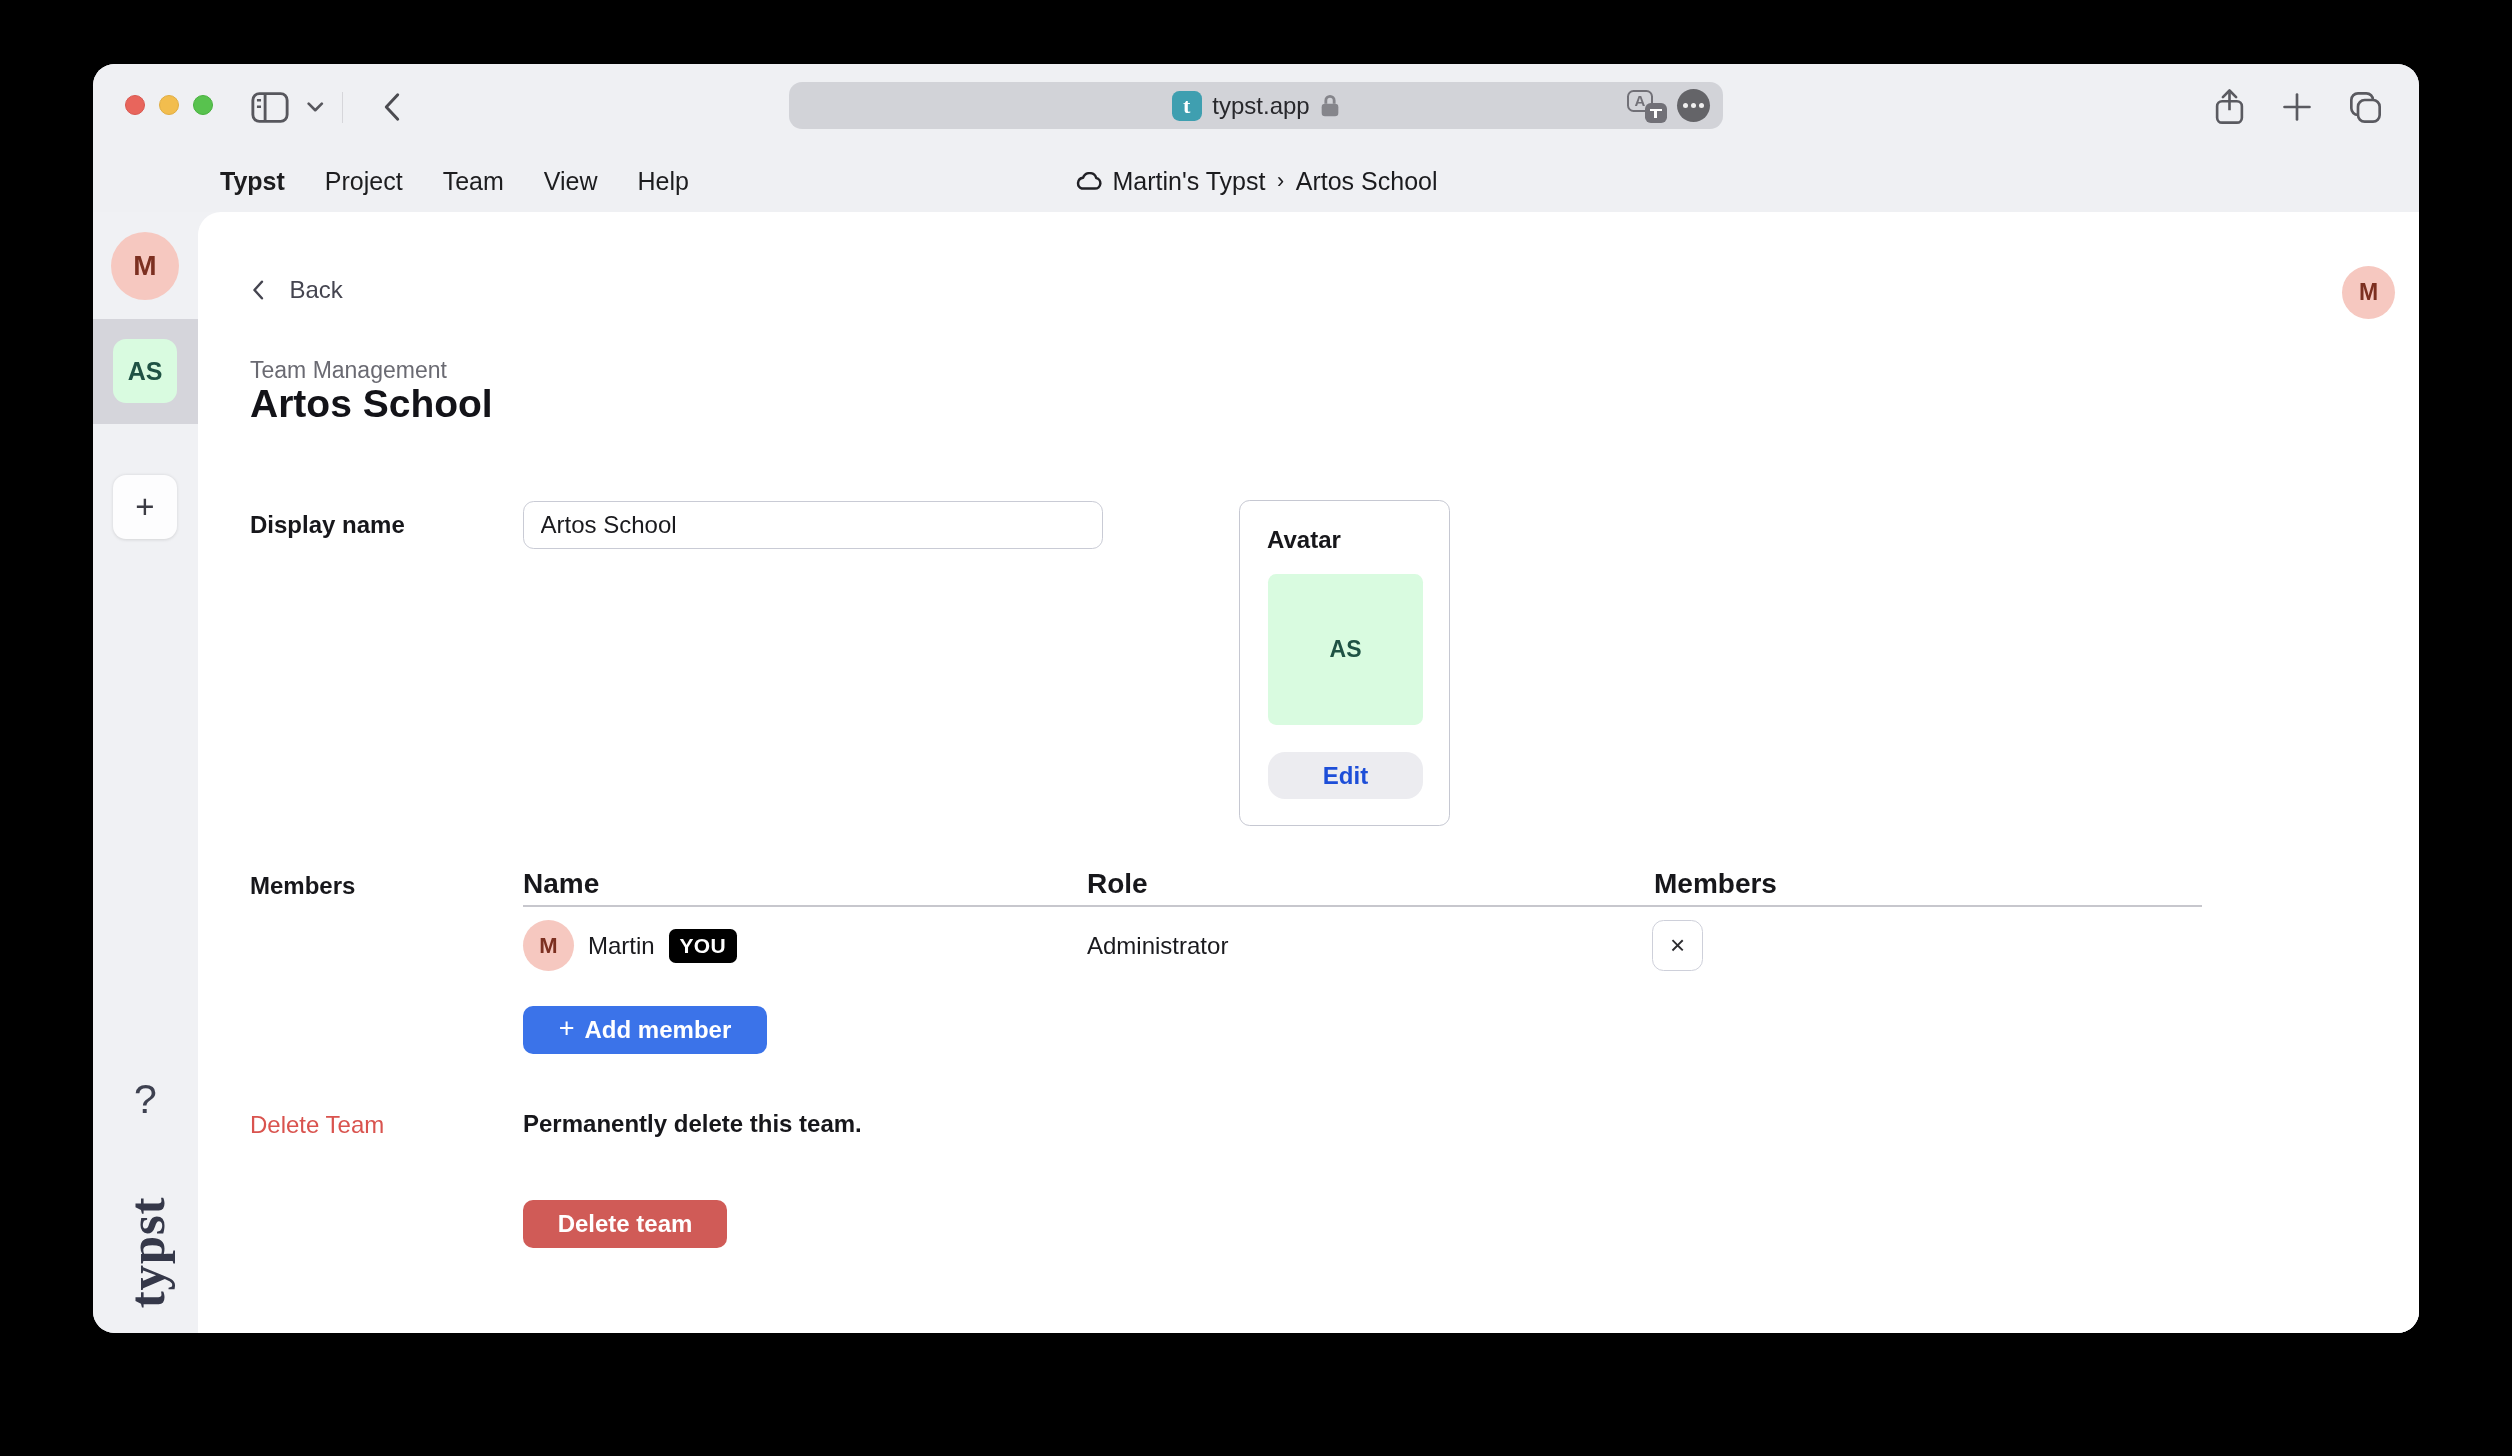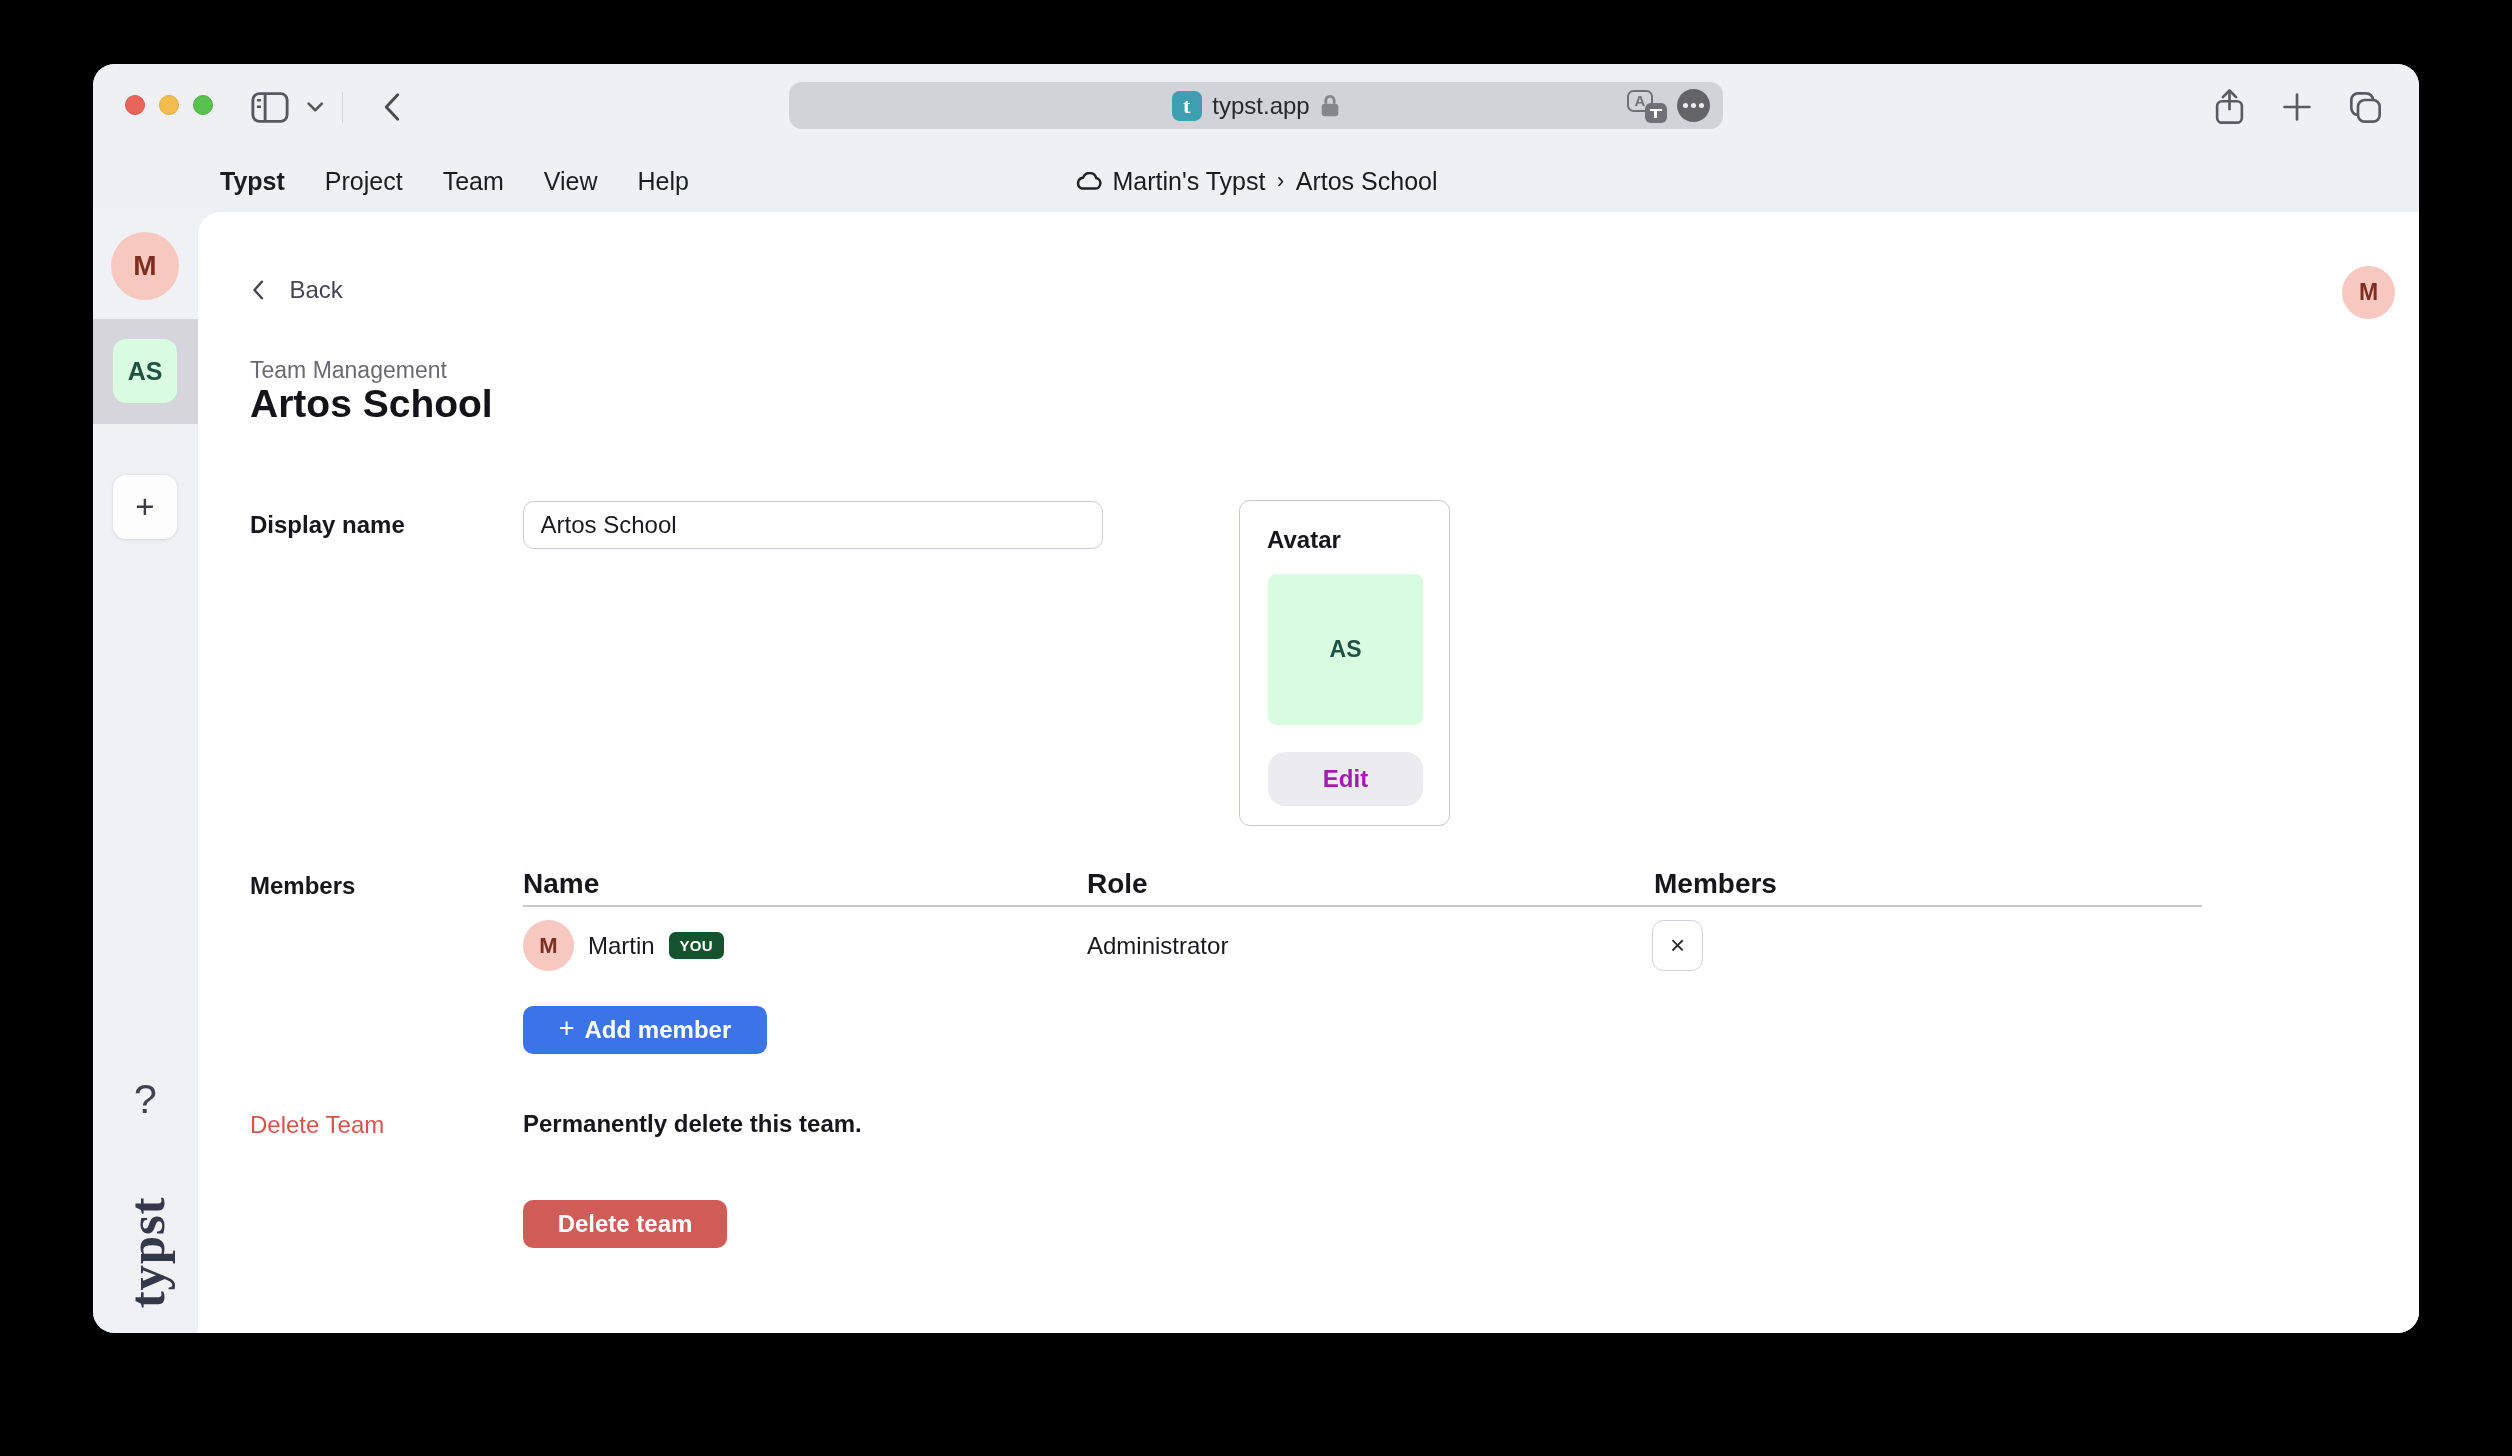--- a/index.html
+++ b/index.html
@@ -80,34 +80,34 @@
                  font-size:24px; font-weight:700; color:#17171b; }
   .name-input { position:absolute; left:325px; top:289px; width:580px; height:48px;
                 border:1.2px solid #c9cbd5; border-radius:10.7px; background:#fff;
                 font-size:24px; color:#1a1a1e; padding:0 16.5px; font-family:"Liberation Sans",sans-serif; }
   .avatar-card { position:absolute; left:1041px; top:288px; width:211px; height:326px;
                  border:1.2px solid #c6c8d2; border-radius:10.7px; background:#fff; }
   .avatar-card .card-title { position:absolute; left:27px; top:25px; font-size:24px; font-weight:700; color:#17171b; }
   .avatar-card .team-square { position:absolute; left:28px; top:73px; width:155px; height:151px; border-radius:8.2px;
                  background:#d9fbe0; color:#1f5244; font-weight:700; font-size:23px;
                  display:flex; align-items:center; justify-content:center; }
-  .avatar-card .edit-btn { position:absolute; left:28px; top:251px; width:155px; height:54px; border-radius:17px;
-                 background:#ececf0; border:none; font-size:24px; font-weight:700; color:#a21caf;
+  .avatar-card .edit-btn { position:absolute; left:28px; top:251px; width:155px; height:47px; border-radius:17px;
+                 background:#ececf0; border:none; font-size:24px; font-weight:700; color:#1d4ed8;
                  display:flex; align-items:center; justify-content:center; font-family:"Liberation Sans",sans-serif; }
 
   .members-label { position:absolute; left:52px; top:660px; font-size:24px; font-weight:700; color:#17171b; }
   .col-head { position:absolute; top:656px; font-size:28px; font-weight:700; color:#17171b; }
   .col-name { left:325px; } .col-role { left:889px; } .col-actions { left:1456px; }
   .table-rule { position:absolute; left:325px; top:693px; width:1679px; height:1.6px; background:#c7c7cd; }
 
   .member-cell { position:absolute; left:325px; top:708px; height:51px; display:flex; align-items:center; gap:14px; }
   .row-avatar { width:51px; height:51px; border-radius:50%; background:#f6c8c0; color:#7c2f20;
                 font-weight:700; font-size:22px; display:flex; align-items:center; justify-content:center; flex:none; }
   .member-name { font-size:24px; color:#1a1a1e; }
-  .you-badge { background:#14532d; color:#fff; font-weight:700; font-size:15px; border-radius:6.6px;
+  .you-badge { background:#000000; color:#fff; font-weight:700; font-size:21px; border-radius:6.6px;
                padding:5px 10.7px; letter-spacing:0.4px; }
   .member-role { position:absolute; left:889px; top:708px; height:51px; display:flex; align-items:center;
                  font-size:24px; color:#1a1a1e; }
   .remove-btn { position:absolute; left:1454px; top:708px; width:51px; height:51px; border-radius:11.5px;
                 background:#fff; border:1.2px solid #ced0da; font-size:26px; color:#2c2c30;
                 display:flex; align-items:center; justify-content:center; font-family:"Liberation Sans",sans-serif; }
   .add-member-btn { position:absolute; left:325px; top:794px; width:244px; height:48px; border-radius:10px;
                 background:#3b73e9; border:none; color:#fff; display:flex; align-items:center; justify-content:center;
                 gap:10px; font-family:"Liberation Sans",sans-serif; }
   .add-member-btn .plus { font-size:27px; font-weight:400; margin-top:-2.5px; }

